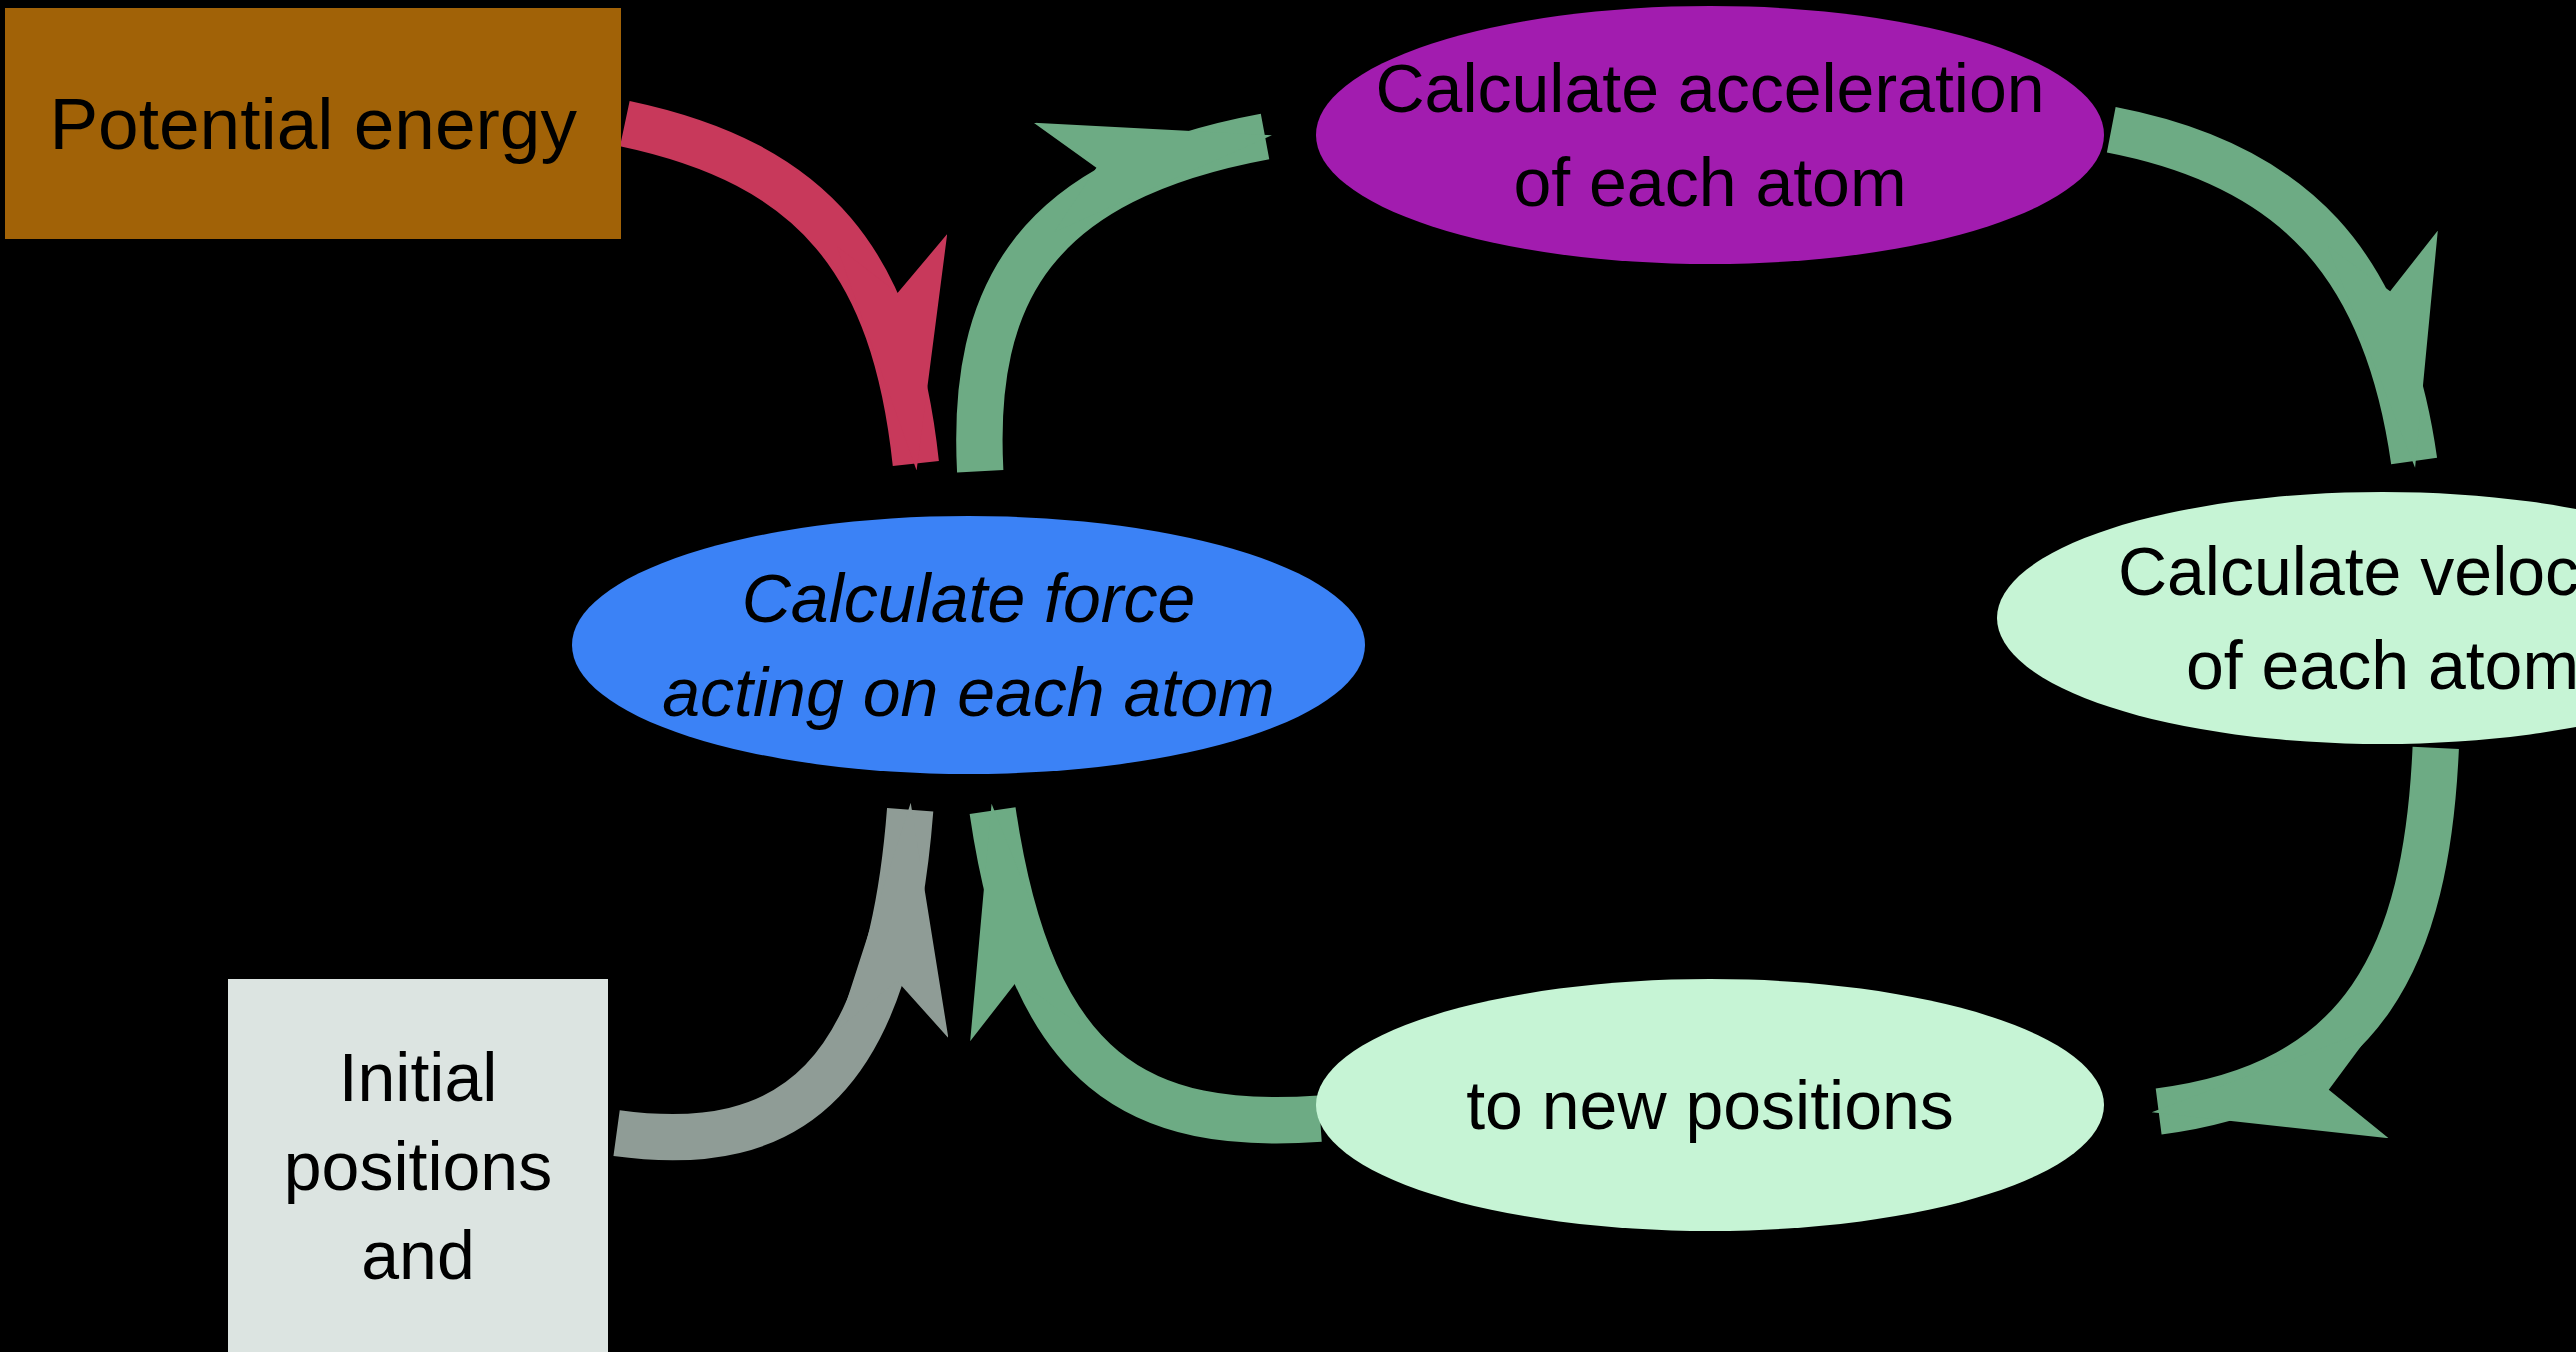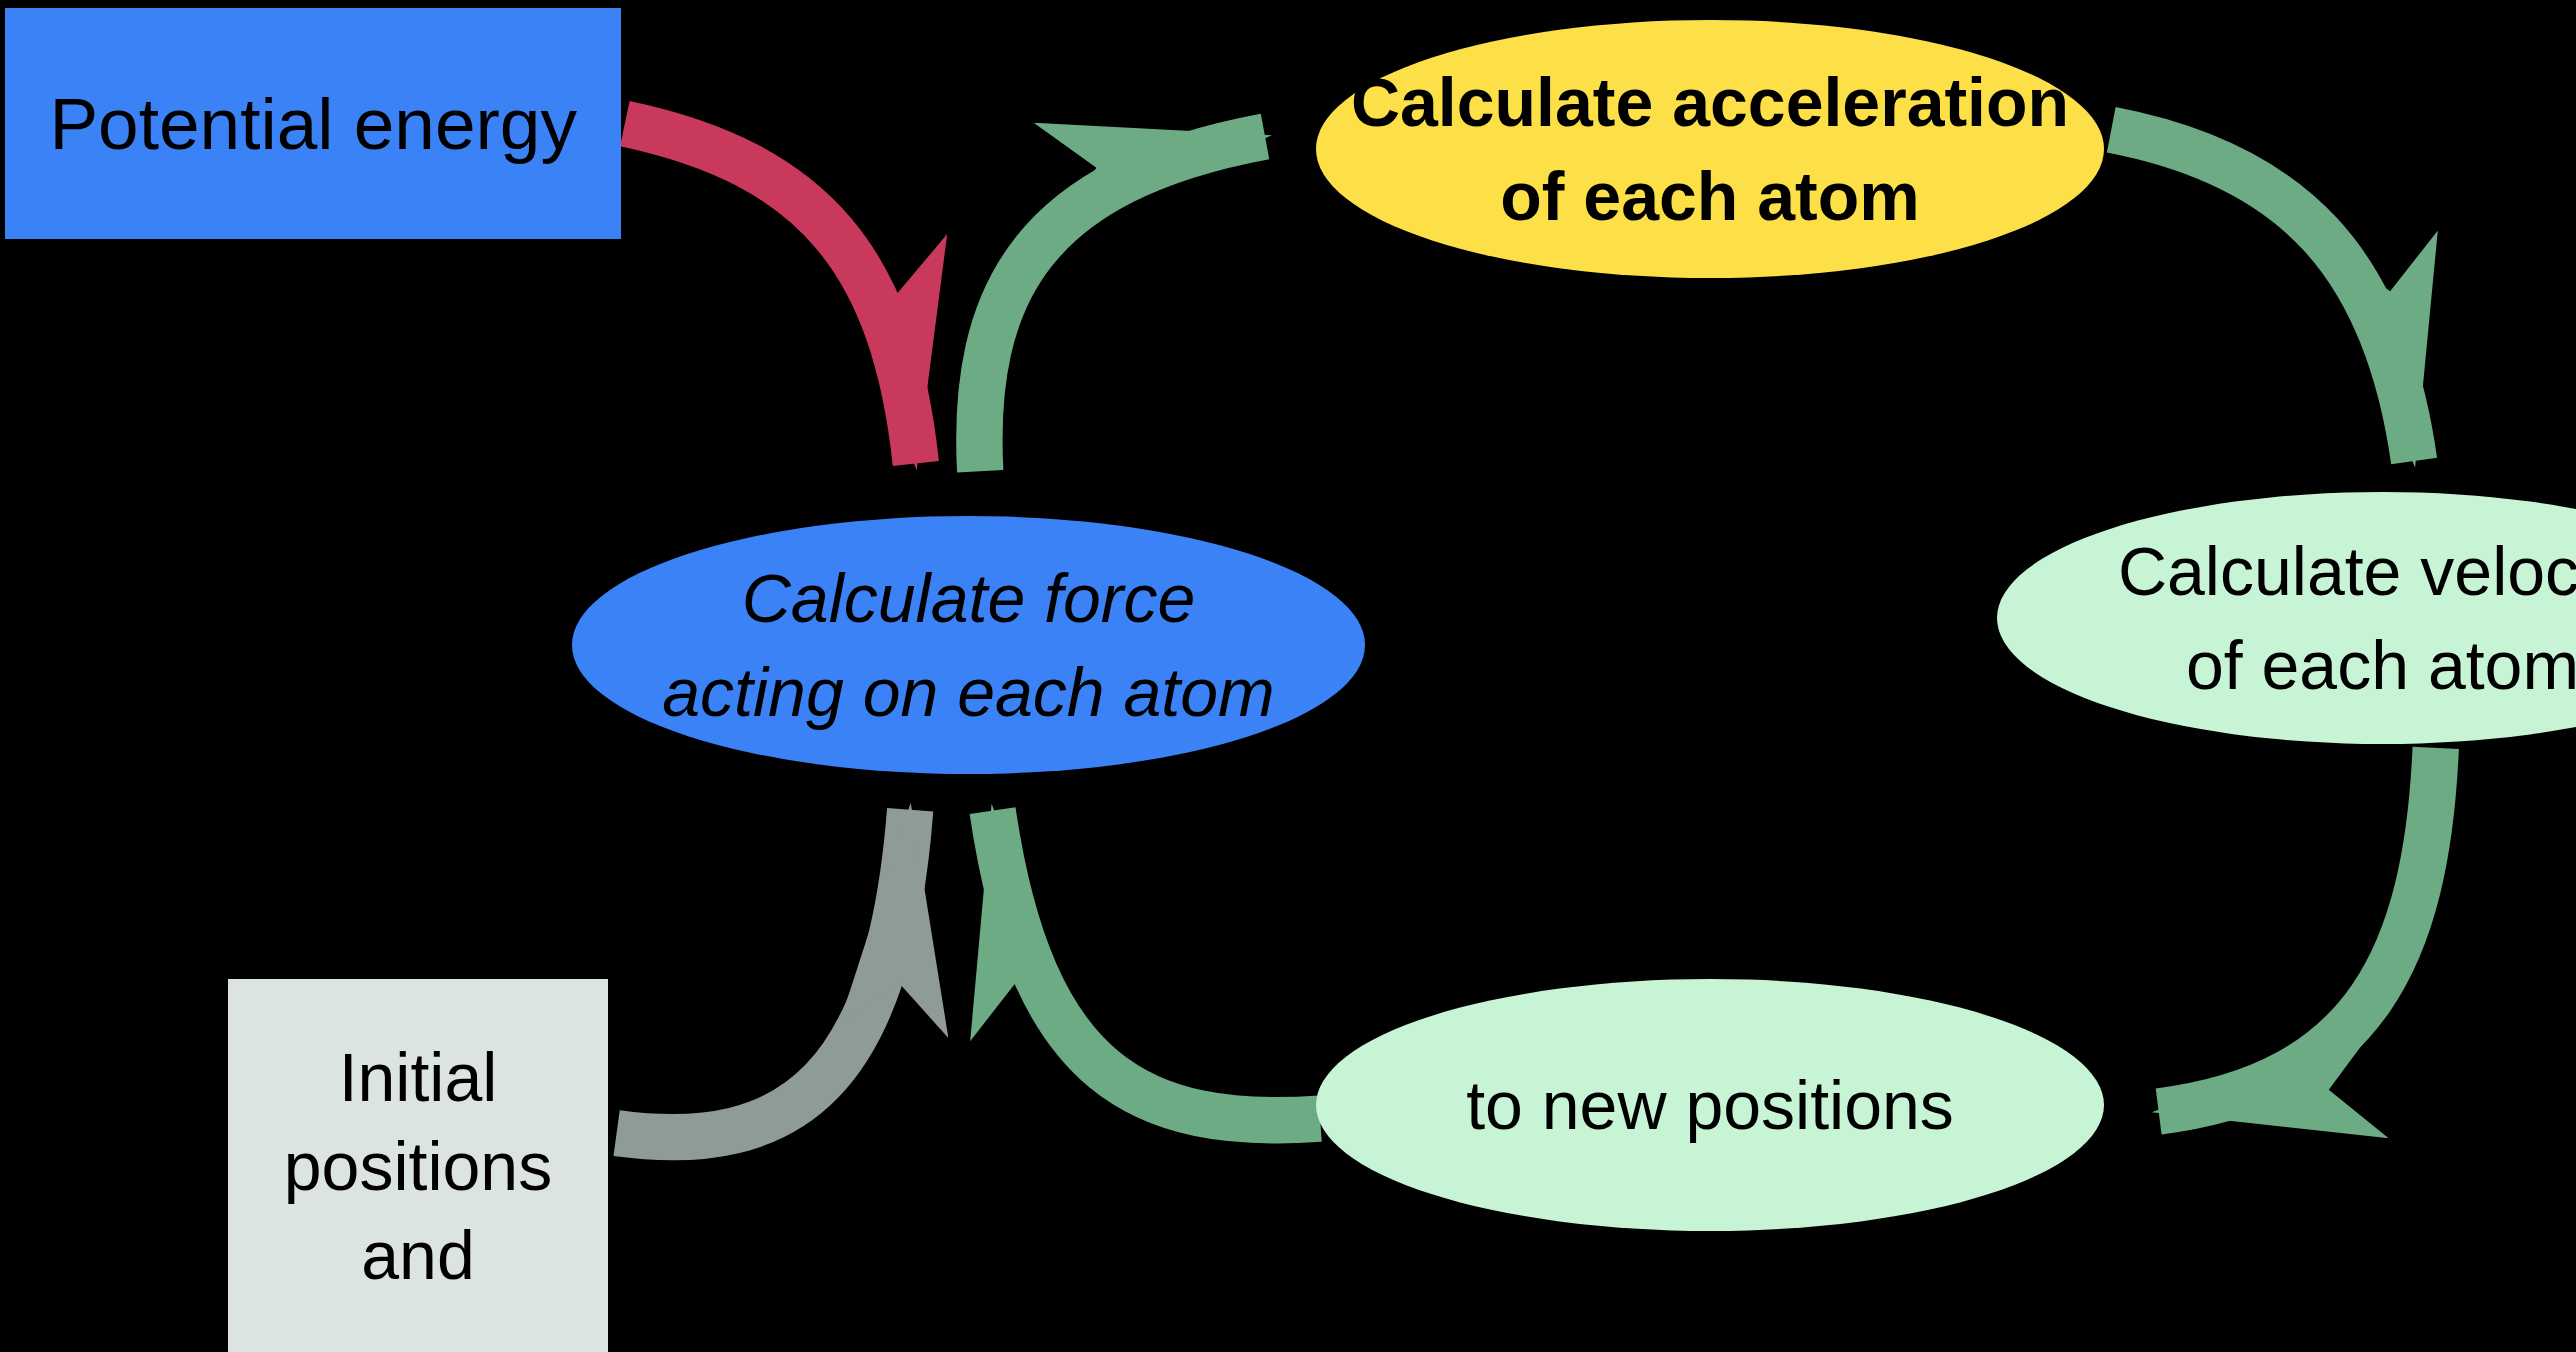--- a/index.html
+++ b/index.html
@@ -45,31 +45,31 @@
 
     <path d="M 4098 252 C 4452 320, 4632 512, 4686 895" fill="none" stroke-width="90" marker-end="url(#mh-green)" stroke="#6dab84"></path>
 
     <path d="M 4728 1452 C 4710 1857, 4590 2107, 4190 2158" fill="none" stroke-width="90" marker-end="url(#mh-green)" stroke="#6dab84"></path>
 
     <path d="M 2562 2172 C 2215 2196, 2002 2092, 1926 1574" fill="none" stroke-width="90" marker-end="url(#mh-green)" stroke="#6dab84"></path>
 
     <path d="M 1196 2200 C 1540 2247, 1726 2092, 1766 1572" fill="none" stroke-width="90" marker-end="url(#mh-gray)" stroke="#8f9c96"></path>
   </svg>
 
-  <div class="node rect-box" style="left: 5.2px; top: 8.2px; width: 616px; height: 231px; background: #3b82f6; gap: 12px;">
+  <div class="node rect-box" style="left: 5.2px; top: 8.2px; width: 616px; height: 231px; background: #a16207; gap: 12px;">
     <span>Potential energy</span>
   </div>
 
   <div class="node rect-box small-lines" style="left: 228px; top: 979px; width: 380px; height: 374px; background: rgb(220, 228, 225);">
     <span>Initial</span>
     <span>positions</span>
     <span>and</span>
   </div>
 
-  <div class="node ellipse" style="left: 1316px; top: 20px; width: 788px; height: 258px; background: #fde047; font-weight: bold;">
+  <div class="node ellipse" style="left: 1316px; top: 6px; width: 788px; height: 258px; background: #a21caf;">
     <span>Calculate acceleration</span>
     <span>of each atom</span>
   </div>
 
   <div class="node ellipse" style="left: 1997px; top: 492px; width: 771px; height: 252px; background: rgb(198, 244, 213);">
     <span>Calculate velocity</span>
     <span>of each atom</span>
   </div>
 
   <div class="node ellipse" style="left: 1316px; top: 979px; width: 788px; height: 252px; background: rgb(198, 244, 213);">

